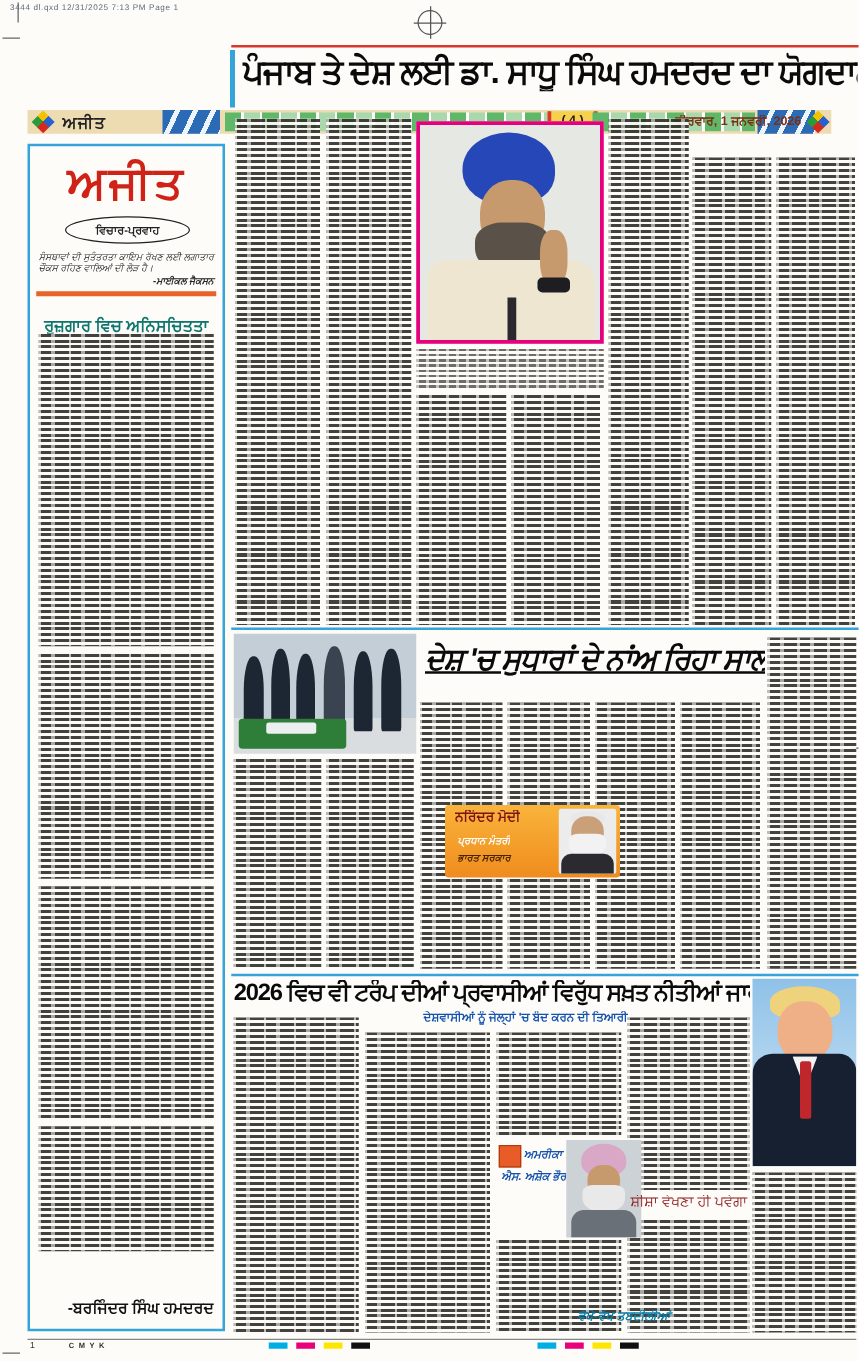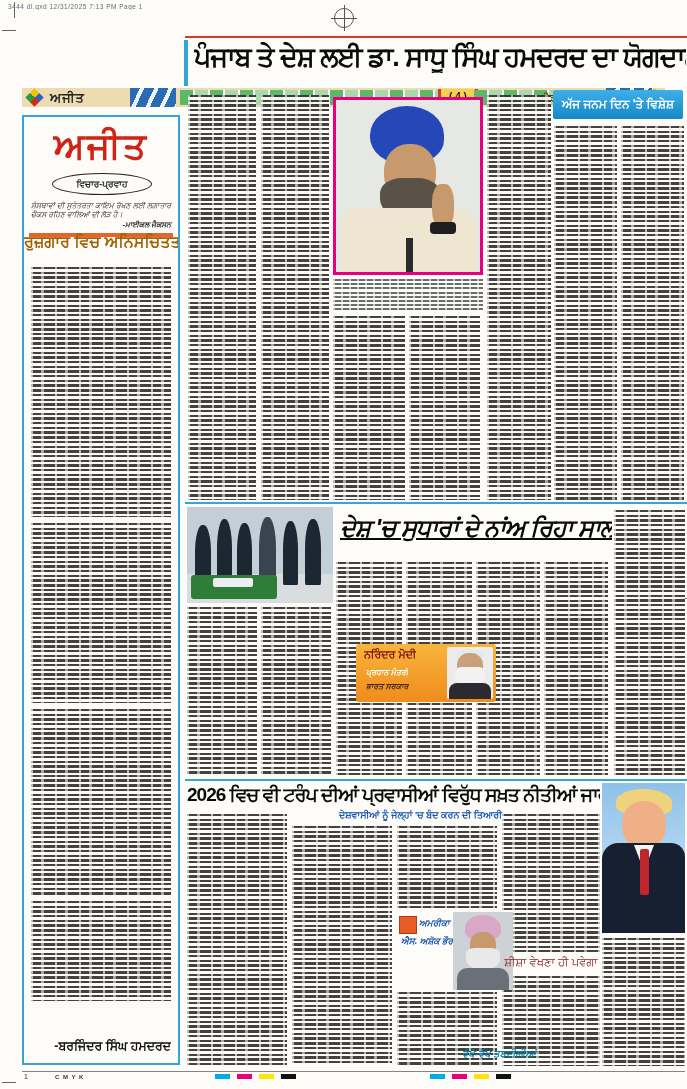--- a/index.html
+++ b/index.html
@@ -33,21 +33,21 @@
 
   
   .edit-box{left:22px;top:115px;width:158px;height:950px;border:2px solid #35a4da;background:#fdfcf8;box-sizing:border-box;}
   .edit-masthead{left:0;top:8px;width:100%;text-align:center;font-family:"Liberation Serif","DejaVu Serif",serif;
     font-weight:bold;font-size:36px;color:#d02318;letter-spacing:2px;}
   .oval{left:28px;top:56px;width:98px;height:20px;border:1.5px solid #222;border-radius:50%;
     text-align:center;font-size:9px;font-weight:bold;color:#222;line-height:20px;}
   .quote{left:7px;top:84px;width:140px;font-size:7.5px;font-style:italic;color:#222;line-height:9px;text-align:justify;}
   .quote-attr{left:7px;top:103px;width:140px;font-size:7.5px;font-style:italic;font-weight:bold;color:#222;text-align:right;}
   .orange-rule{left:5px;top:116px;width:144px;height:4px;background:#e8622a;}
-  .edit-headline{left:0;top:116px;width:100%;text-align:center;font-size:16px;font-weight:bold;color:#a16207;}
+  .edit-headline{left:0;top:136px;width:100%;text-align:center;font-size:13px;font-weight:bold;color:#0f766e;}
   .edit-closing{left:7px;top:890px;width:140px;font-size:9.5px;font-weight:bold;color:#111;line-height:13px;text-align:justify;}
   .edit-sign{left:7px;top:922px;width:140px;text-align:right;font-size:12.5px;font-weight:bold;color:#111;}
 
   
   .lead-rule-top{left:185px;top:36px;width:502px;height:2px;background:#d8392a;}
   .lead-vbar{left:184px;top:40px;width:4px;height:46px;background:#35a4da;}
   .lead-headline{left:194px;top:42px;width:492px;font-size:27px;font-weight:bold;color:#0a0a0a;letter-spacing:-1px;}
   .badge-blue{background:linear-gradient(180deg,#3db0e8,#1787c8);color:#fff;font-weight:bold;text-align:center;border-radius:2px;}
   .photo-frame{border:3px solid #e6007e;box-sizing:border-box;background:#e6e8e3;overflow:hidden;}
 
@@ -166,21 +166,20 @@
     <div class="p-hand"></div>
     <div class="p-watch"></div>
     <div class="p-mic"></div>
   </div>
   <div class="sim sim-small" style="left:333px;top:279px;width:150px;height:32px;"></div>
 
   <div class="sim" style="left:333px;top:316px;width:72px;height:184px;"></div>
   <div class="sim" style="left:409px;top:316px;width:71px;height:184px;"></div>
 
   <div class="sim" style="left:487px;top:95px;width:64px;height:405px;"></div>
-  <div class="abs badge-blue nowrap" style="left:553px;top:90px;width:130px;height:29px;font-size:12px;line-height:29px;">ਅੱਜ ਜਨਮ ਦਿਨ 'ਤੇ ਵਿਸ਼ੇਸ਼</div>
   <div class="sim" style="left:554px;top:126px;width:63px;height:374px;"></div>
   <div class="sim" style="left:621px;top:126px;width:63px;height:374px;"></div>
 
   <div class="abs rule-blue" style="left:185px;top:502px;width:502px;height:2px;"></div>
 
   <div class="abs g-bg" style="left:187px;top:507px;width:146px;height:96px;">
     <div class="g-fig" style="left:8px;top:18px;width:16px;height:60px;"></div>
     <div class="g-fig" style="left:30px;top:12px;width:15px;height:66px;"></div>
     <div class="g-fig" style="left:50px;top:16px;width:15px;height:62px;"></div>
     <div class="g-fig" style="left:72px;top:10px;width:17px;height:70px;background:#3a4450;"></div>

